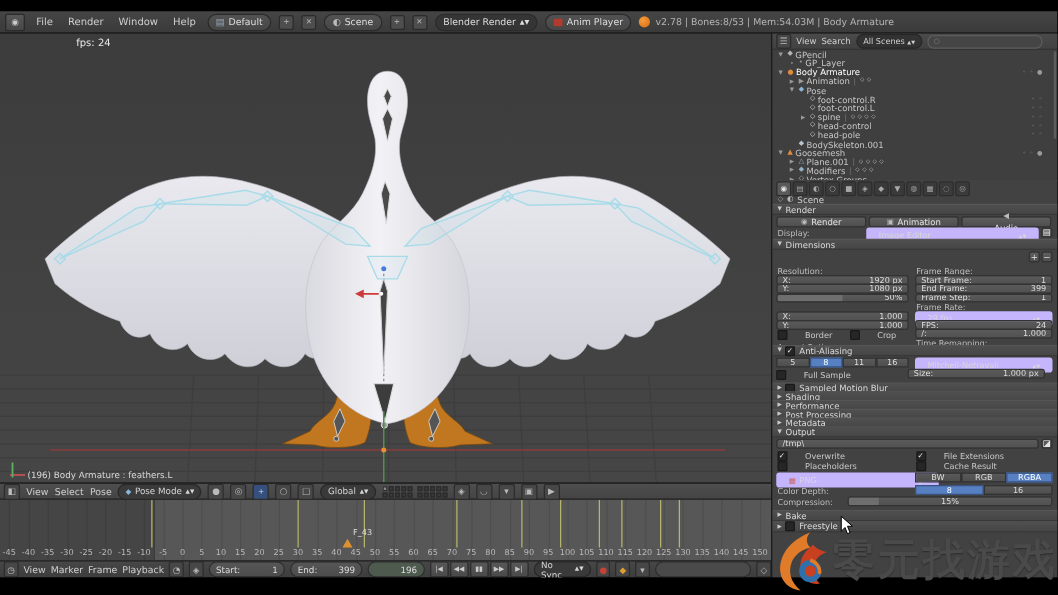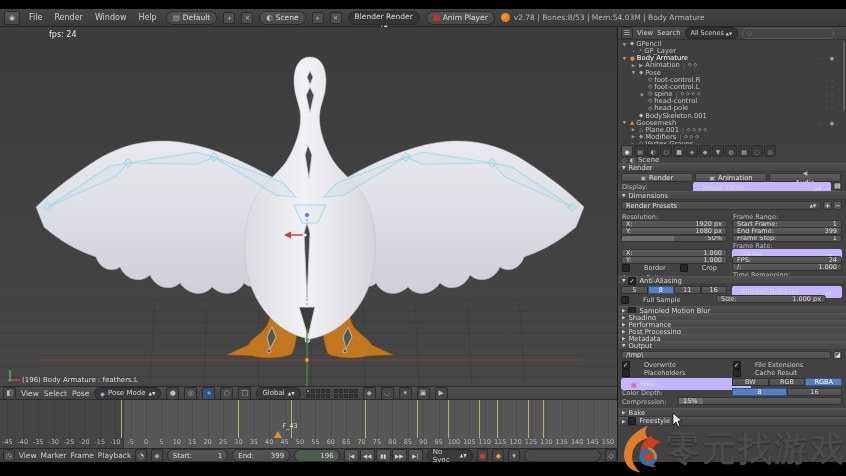--- a/index.html
+++ b/index.html
@@ -6,30 +6,30 @@
   body{width:846px;height:476px;position:relative;overflow:hidden;
        font-family:"DejaVu Sans",sans-serif;font-size:8px;color:#ccc;
        -webkit-font-smoothing:antialiased;}
   .abs{position:absolute;}
   
   #topbar{top:9px;left:0;width:846px;height:18px;background:linear-gradient(#454545,#3a3a3a);
           border-bottom:1px solid #262626;display:flex;align-items:center;gap:6px;padding-left:4px;box-sizing:border-box;}
   .menu{color:#cfcfcf;font-size:8px;padding:0 3px;}
   .pill{background:linear-gradient(#525252,#474747);border:1px solid #2b2b2b;border-radius:8px;
         height:12px;display:flex;align-items:center;gap:3px;padding:0 6px;color:#ddd;font-size:7.5px;}
-  .pill.dark{background:#353535;flex-direction:column;}
+  .pill.dark{background:#353535;}
   .mini{width:10px;height:10px;background:#4e4e4e;border:1px solid #2b2b2b;border-radius:2px;
         display:flex;align-items:center;justify-content:center;font-size:6px;color:#bbb;}
   .icbox{width:14px;height:12px;background:linear-gradient(#585858,#474747);border:1px solid #2b2b2b;
          border-radius:2px;display:flex;align-items:center;justify-content:center;font-size:7px;color:#ccc;}
   #binfo{color:#b5b5b5;font-size:7.5px;display:flex;align-items:center;gap:4px;}
   .blogo{width:9px;height:9px;border-radius:50%;background:radial-gradient(circle at 35% 35%,#f49b3c,#d96b12);display:inline-block;}
   
   #viewport{top:27px;left:0;width:617px;height:359px;background:linear-gradient(#3c3c3c,#464646);overflow:hidden;}
-  #vfps{left:8px;top:3px;color:#e8e8e8;font-size:8px;padding-left:41px;}
+  #vfps{left:20px;top:3px;color:#e8e8e8;font-size:8px;padding-left:41px;}
   #vfooter{left:22px;top:349px;color:#d8d8d8;font-size:7px;}
   #vaxis{left:6px;top:341px;width:16px;height:16px;}
   #vhdr{top:386px;left:0;width:617px;height:14px;background:linear-gradient(#4e4e4e,#444);
         border-top:1px solid #2c2c2c;border-bottom:1px solid #2c2c2c;display:flex;align-items:center;gap:5px;
         padding-left:3px;box-sizing:border-box;}
   .vmenu{color:#cfcfcf;font-size:7.5px;}
   .hpill{background:#3a3a3a;border:1px solid #282828;border-radius:7px;height:11px;display:flex;
          align-items:center;gap:3px;padding:0 5px;color:#d5d5d5;font-size:7px;}
   .hic{width:11px;height:11px;background:#474747;border:1px solid #2c2c2c;border-radius:2px;
        display:flex;align-items:center;justify-content:center;font-size:7px;color:#bbb;}
@@ -617,24 +617,20 @@
     <div class="pmenu" style="top:38px;left:75px;width:138px;">
       <span>Image Editor</span>
       <span style="font-size:4px;">▲▼</span>
     </div>
     <div class="pbtn" style="top:38px;left:215px;width:9px;height:8px;">▤</div>
 
     <div class="phdr" style="top:47px;">
       <span class="tri">▼</span>
       <span>Dimensions</span>
     </div>
-    <div class="pbtn" style="top:57px;left:3px;width:200px;background:linear-gradient(#555,#474747);justify-content:space-between;padding:0 4px;">
-      <span>Render Presets</span>
-      <span style="font-size:4px;">▲▼</span>
-    </div>
     <div class="pbtn" style="top:57px;left:205px;width:9px;">+</div>
     <div class="pbtn" style="top:57px;left:215px;width:9px;">−</div>
     <div class="abs" id="dimleft" style="top:69px;left:3px;width:106px;height:90px;">
         <div class="plabel" style="top: 0px; left: 1px; position: absolute;">Resolution:</div>
         <div class="pfld" style="top: 7.2px; left: 0px; right: 0px;">
           <span>X:</span>
           <span>1920 px</span>
         </div>
         <div class="pfld" style="top: 14.4px; left: 0px; right: 0px;">
           <span>Y:</span>
@@ -710,21 +706,21 @@
         <span class="seg">16</span>
       </div>
     <div class="pmenu" style="top:142px;left:114px;width:110px;">
       <span>Mitchell-Netravali</span>
       <span style="font-size:4px;">▲▼</span>
     </div>
     <div class="chkrow" style="top:152px;left:3px;">
       <span class="chk"></span>
       <span>Full Sample</span>
     </div>
-    <div class="pfld" style="top:151px;left:98px;width:110px;gap:40px;">
+    <div class="pfld" style="top:151px;left:108px;width:110px;gap:40px;">
       <span>Size:</span>
         <span>1.000 px</span>
     </div>
 
     <div id="pcollapsed1">
         <div class="phdr" style="top: 162px;">
           <span class="tri">▶</span>
           <span class="chk"></span>
           <span>Sampled Motion Blur</span>
         </div>
@@ -783,21 +779,21 @@
         <span class="seg">BW</span>
         <span class="seg">RGB</span>
         <span class="seg sel">RGBA</span>
       </div>
     <div class="plabel" style="top:245px;left:4px;">Color Depth:</div>
     <div class="segrow" id="depths" style="top:244px;left:114px;width:110px;">
         <span class="seg sel">8</span>
         <span class="seg">16</span>
       </div>
     <div class="plabel" style="top:254px;left:4px;">Compression:</div>
-    <div class="pfld" style="top:253px;left:60px;width:164px;justify-content:flex-start;">
+    <div class="pfld" style="top:253px;left:60px;width:164px;justify-content:center;">
       <span class="fill" id="compfill" style="width: 15%;"></span>
       <span>15%</span>
     </div>
 
     <div id="pcollapsed2">
         <div class="phdr" style="top: 264px;">
           <span class="tri">▶</span>
           <span>Bake</span>
         </div>
         <div class="phdr" style="top: 272.5px;">

